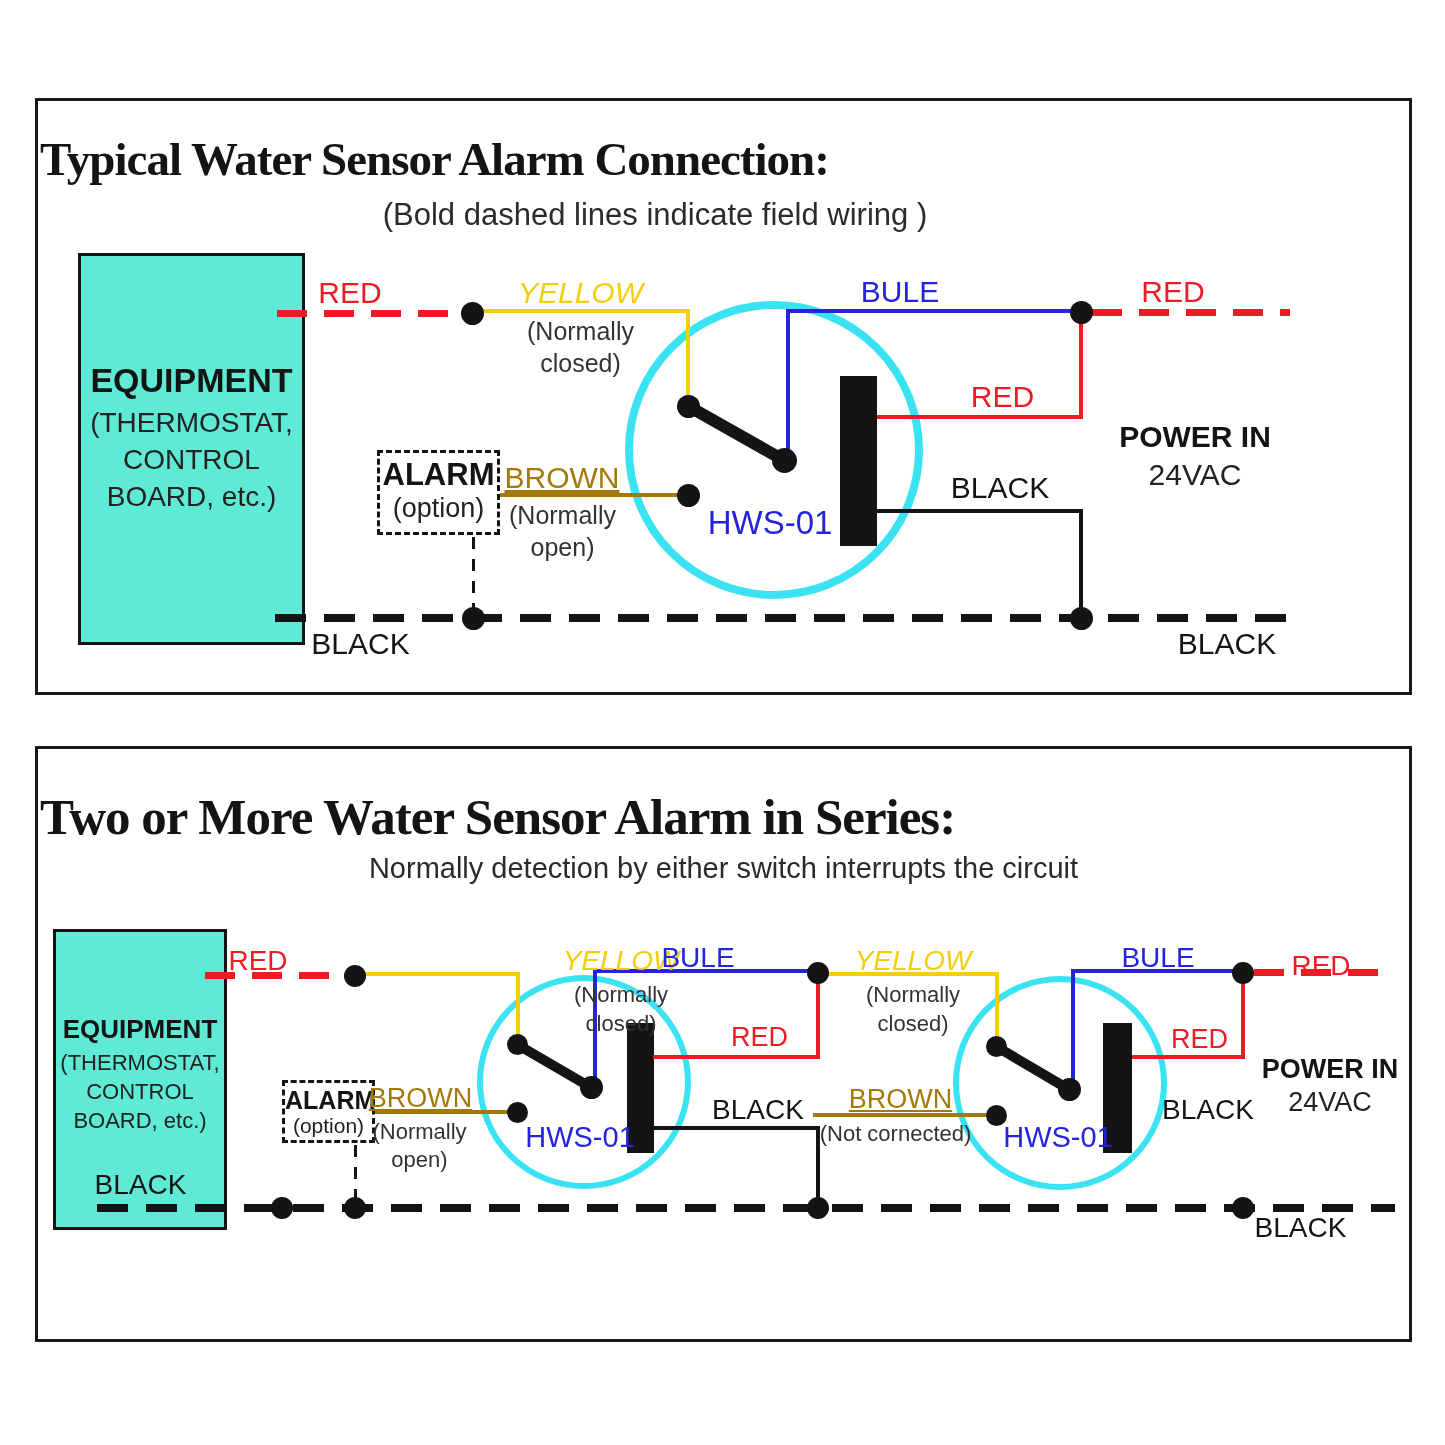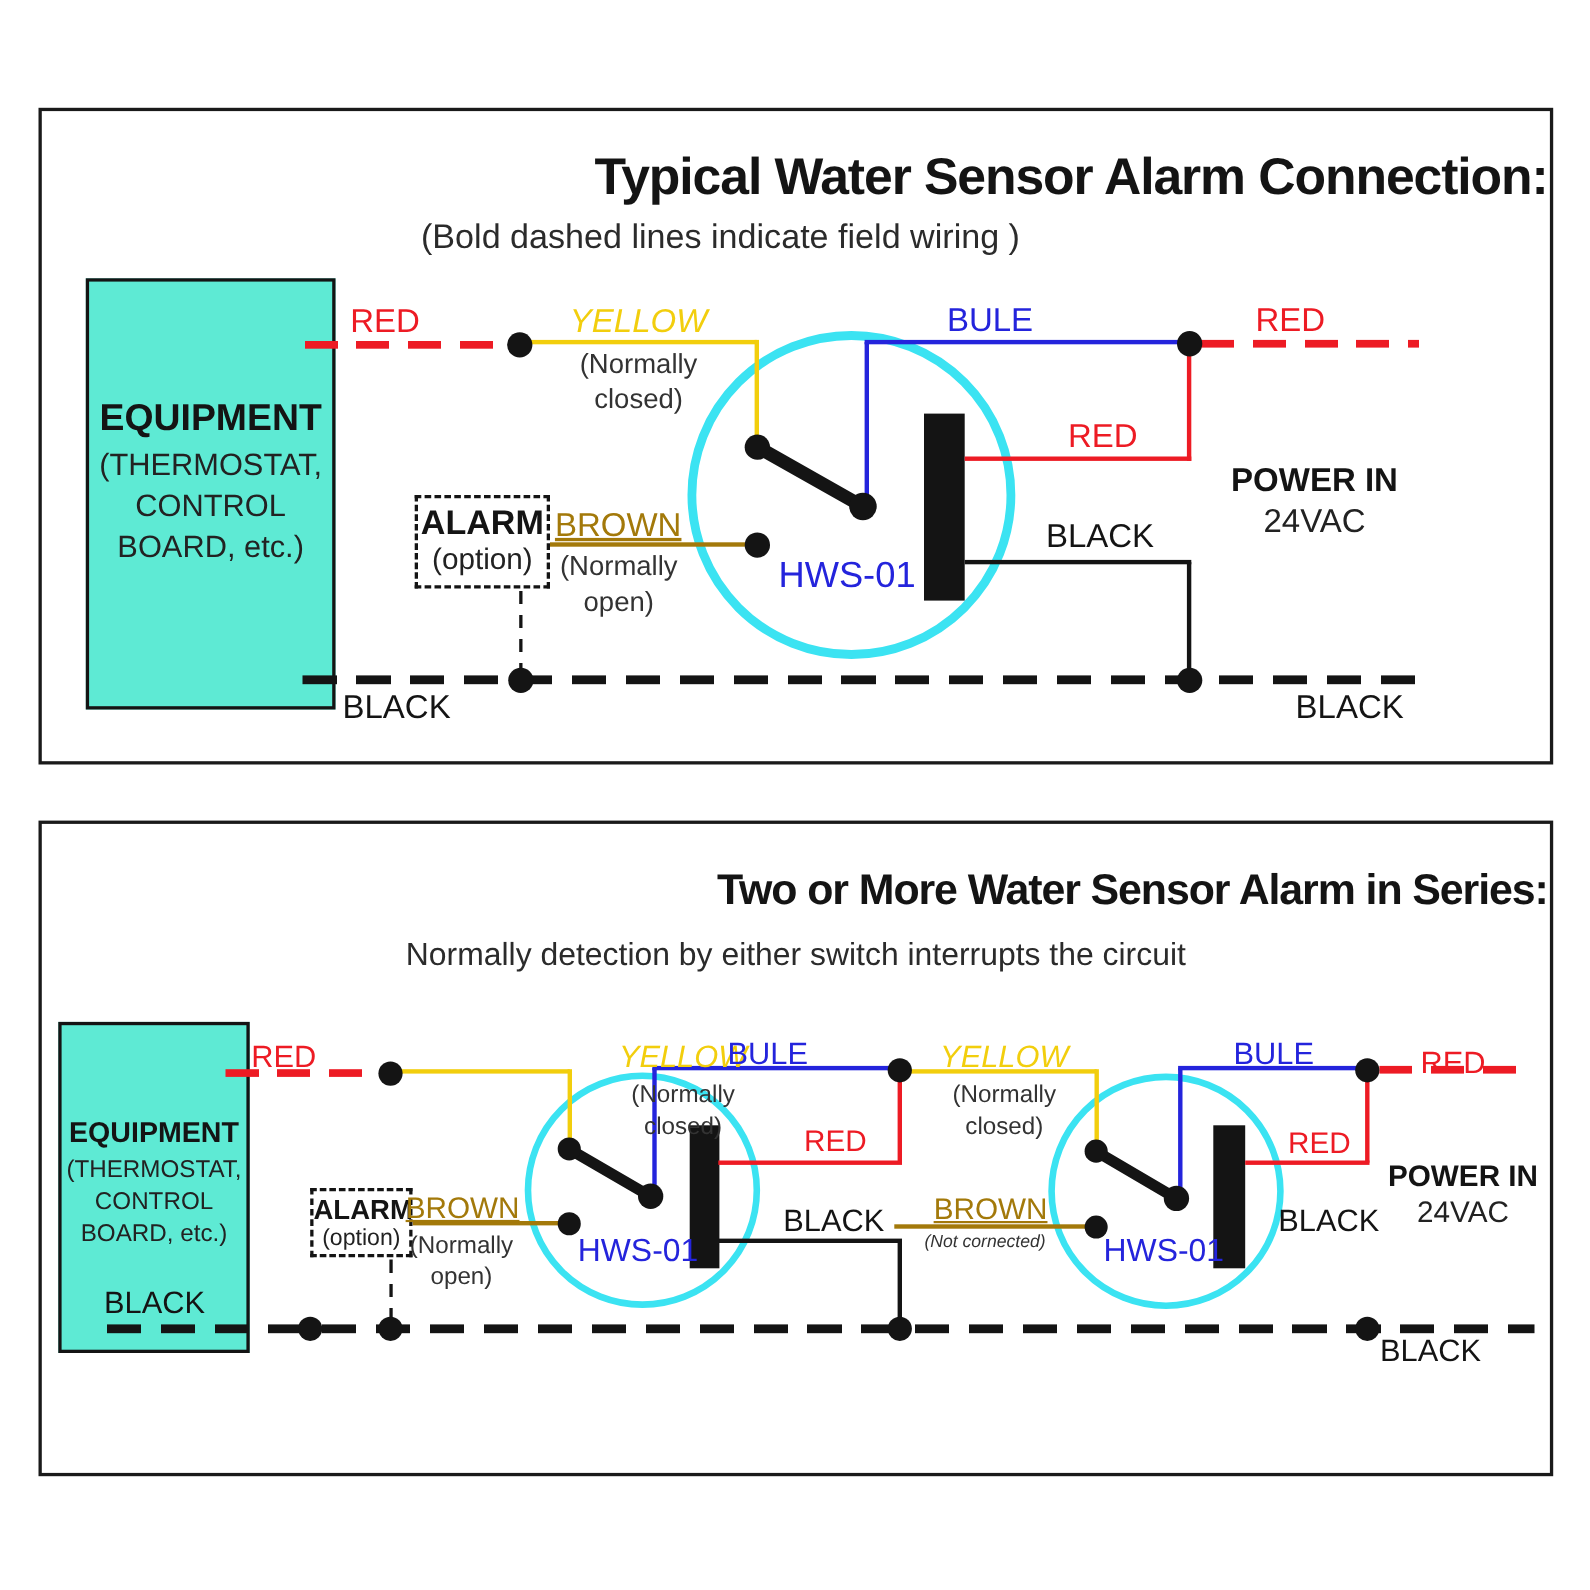--- a/index.html
+++ b/index.html
@@ -6,21 +6,21 @@
   .stage{position:relative;width:1445px;height:1445px;background:#fff;overflow:hidden;
          font-family:"Liberation Sans","DejaVu Sans",sans-serif;color:#141414;}
   .panel{position:absolute;border:3px solid #1a1a1a;background:#fff;z-index:0;}
   .lbl{position:absolute;text-align:center;z-index:6;line-height:1.05;}
   .note{position:absolute;text-align:center;z-index:6;color:#333;white-space:pre-line;}
   .t-red{color:var(--red,#ED1B24);}
   .t-yellow{color:var(--yellow,#F2CE0D);font-style:italic;}
   .t-blue{color:var(--blue,#2424DC);}
   .t-brown{color:var(--brown,#A3790A);text-decoration:underline;}
   .bold{font-weight:700;}
-  .title{position:absolute;text-align:right;font-weight:700;letter-spacing:-1px;z-index:6;}
+  .title{position:absolute;text-align:left;font-weight:700;letter-spacing:-1px;z-index:6;font-family:Liberation Serif, serif;}
   .subtitle{position:absolute;text-align:center;color:#2b2b2b;z-index:6;}
   .box{position:absolute;border:3px solid #141414;background:#5eead4;z-index:1;text-align:center;}
   .eq-sub{white-space:pre-line;color:#222;}
   .alarm{position:absolute;border:3px dashed #141414;background:#fff;z-index:5;text-align:center;}
   .wire{position:absolute;background:var(--wire,#141414);z-index:3;}
   .w-red{--wire:var(--red,#ED1B24);}
   .w-yellow{--wire:var(--yellow,#F2CE0D);}
   .w-blue{--wire:var(--blue,#2424DC);}
   .w-brown{--wire:var(--brown,#A3790A);}
   .hdash{position:absolute;z-index:3;
@@ -95,21 +95,21 @@
   <div class="lbl" style="left:940px;top:472px;width:120px;font-size:30px;">BLACK</div>
   <div class="lbl t-blue" style="left:700px;top:506px;width:140px;font-size:33px;">HWS-01</div>
   <div class="lbl t-brown" style="left:502px;top:462px;width:120px;font-size:30px;">BROWN</div>
   <div class="note" style="left:495px;top:499px;width:135px;font-size:25px;line-height:32px;">(Normally
 open)</div>
   <div class="lbl" style="left:308px;top:628px;width:105px;font-size:30px;">BLACK</div>
   <div class="lbl" style="left:1172px;top:628px;width:110px;font-size:30px;">BLACK</div>
 
   <div class="panel" style="left:35px;top:746px;width:1371px;height:590px;"></div>
 
-  <div class="title" style="left:40px;top:788px;width:1367px;font-size:39px;">Two or More Water Sensor Alarm in Series:</div>
+  <div class="title" style="left:40px;top:788px;width:1367px;font-size:51px;">Two or More Water Sensor Alarm in Series:</div>
   <div class="subtitle" style="left:40px;top:852px;width:1367px;font-size:29px;">Normally detection by either switch interrupts the circuit</div>
 
   <div class="box" style="left:53px;top:929px;width:168px;height:295px;">
     <div class="bold" style="margin-top:82px;font-size:26px;">EQUIPMENT</div>
     <div class="eq-sub" style="font-size:22px;line-height:29px;margin-top:3px;">(THERMOSTAT,
 CONTROL
 BOARD, etc.)</div>
   </div>
 
   <div class="hdash w-red" style="left:205px;top:972px;width:150px;height:7px;"></div>
@@ -169,21 +169,21 @@
   <div class="note" style="left:848px;top:980px;width:130px;font-size:22px;line-height:29px;">(Normally
 closed)</div>
   <div class="lbl t-blue" style="left:1108px;top:943px;width:100px;font-size:28px;">BULE</div>
   <div class="lbl t-red" style="left:1276px;top:951px;width:90px;font-size:28px;">RED</div>
   <div class="lbl t-red" style="left:712px;top:1023px;width:95px;font-size:27px;">RED</div>
   <div class="lbl t-red" style="left:1152px;top:1025px;width:95px;font-size:27px;">RED</div>
   <div class="lbl t-brown" style="left:368px;top:1084px;width:105px;font-size:27px;">BROWN</div>
   <div class="note" style="left:362px;top:1118px;width:115px;font-size:22px;line-height:28px;">(Normally
 open)</div>
   <div class="lbl t-brown" style="left:848px;top:1085px;width:105px;font-size:27px;">BROWN</div>
-  <div class="note" style="left:808px;top:1121px;width:175px;font-size:16px;font-style:italic;">(Not cornected)</div>
+  <div class="note" style="left:808px;top:1121px;width:175px;font-size:22px;">(Not cornected)</div>
   <div class="lbl" style="left:708px;top:1095px;width:100px;font-size:28px;">BLACK</div>
   <div class="lbl" style="left:1158px;top:1095px;width:100px;font-size:28px;">BLACK</div>
   <div class="lbl t-blue" style="left:525px;top:1122px;width:110px;font-size:29px;">HWS-01</div>
   <div class="lbl t-blue" style="left:1003px;top:1122px;width:110px;font-size:29px;">HWS-01</div>
   <div class="lbl bold" style="left:1255px;top:1055px;width:150px;font-size:27px;">POWER IN</div>
   <div class="lbl" style="left:1255px;top:1088px;width:150px;font-size:27px;color:#222;">24VAC</div>
   <div class="lbl" style="left:93px;top:1170px;width:95px;font-size:28px;z-index:6;">BLACK</div>
   <div class="lbl" style="left:1248px;top:1213px;width:105px;font-size:28px;">BLACK</div>
 
 </div>

